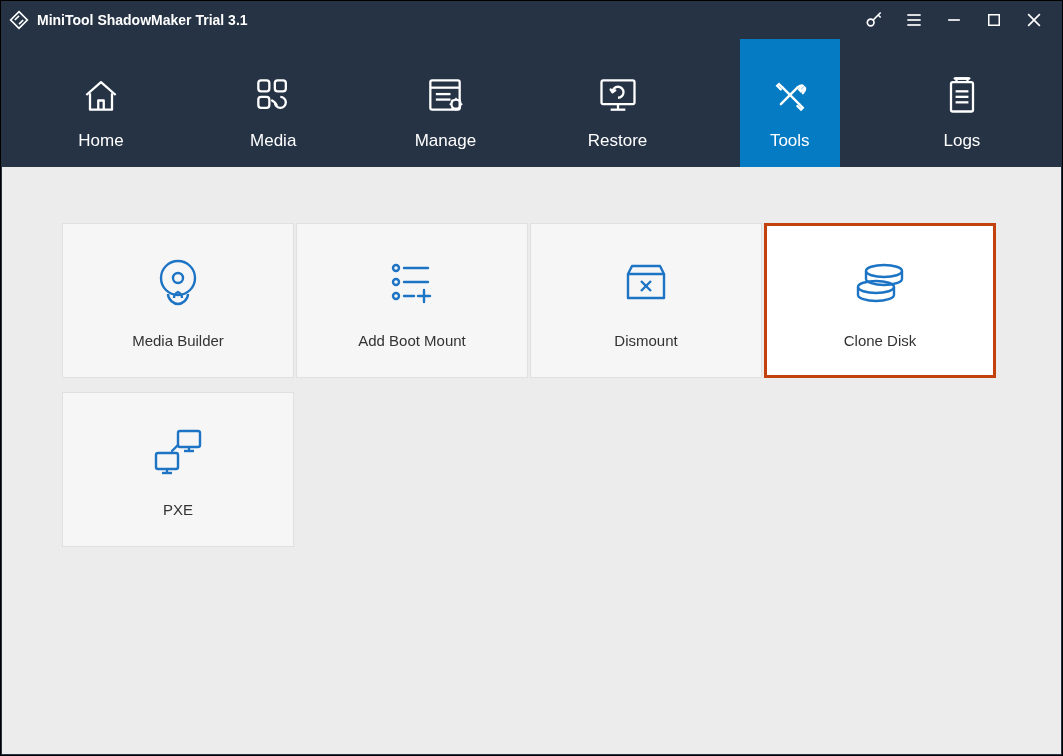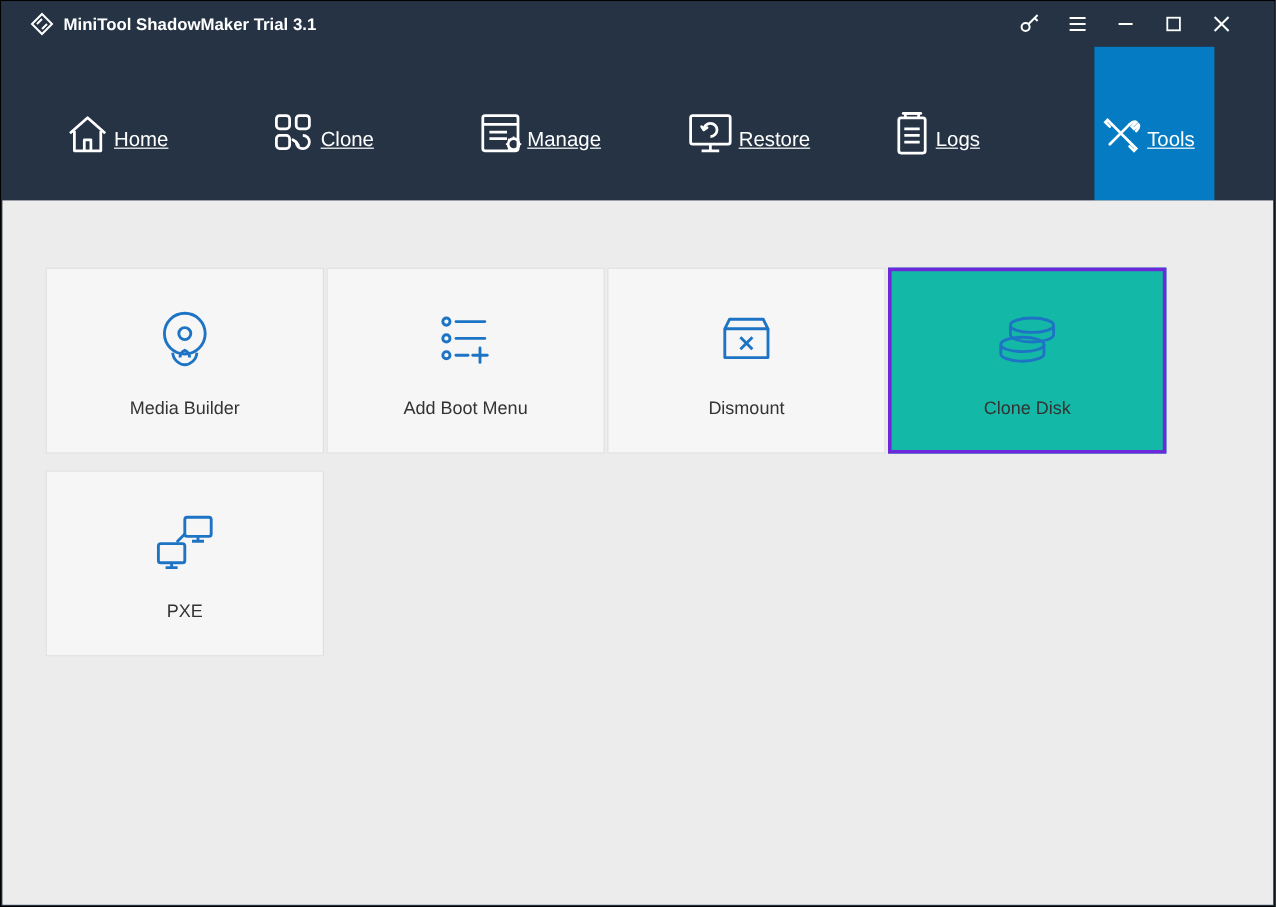--- a/index.html
+++ b/index.html
@@ -15,21 +15,21 @@
     height: 756px;
     background: #253345;
     border: 1px solid #000;
     position: relative;
   }
   .titlebar {
     height: 38px;
     background: #253345;
     display: flex;
     align-items: center;
-    padding: 0 24px;
+    padding: 0 8px;
     color: #fff;
   }
   .titlebar-left {
     display: flex;
     align-items: center;
     gap: 8px;
   }
   .app-logo {
     display:inline-flex;
     align-items:center;
@@ -57,26 +57,26 @@
   .navbar {
     height: 128px;
     background: #253345;
     display: flex;
     padding: 0 50px;
     justify-content: space-between;
   }
   .nav-item {
     width: 100px;
     display: flex;
-    flex-direction: row;
-    align-items: center;
+    flex-direction: column;
+    align-items: center;
+    justify-content: center;
     color: #fff;
     cursor: pointer;
     padding-top: 16px;
-    text-decoration: underline;
   }
   .nav-item.active {
     background: #047bc2;
   }
   .nav-icon {
     height: 48px;
     display:flex;
     align-items:center;
     justify-content:center;
   }
@@ -85,41 +85,41 @@
     font-size: 17px;
     color: #fff;
   }
   .content {
     position: absolute;
     top: 166px;
     left: 1px;
     right: 1px;
     bottom: 1px;
     background: #ececec;
-    padding: 56px 36px;
+    padding: 56px 60px;
   }
   .tiles {
     display: grid;
     grid-template-columns: repeat(4, 232px);
     grid-auto-rows: 155px;
     gap: 14px 2px;
     width: 940px;
   }
   .tile {
     background: #f6f6f6;
     border: 1px solid #e0e0e0;
     display: flex;
     flex-direction: column;
     align-items: center;
     justify-content: center;
     cursor: pointer;
   }
   .tile.highlight {
-    border: 3px solid #6d28d9;
-    background: #14b8a6;
+    border: 3px solid #c2410c;
+    background: #ffffff;
   }
   .tile-icon {
     height: 60px;
     display:flex;
     align-items:center;
     justify-content:center;
     color:#1e74c4;
   }
   .tile-label {
     margin-top: 20px;
@@ -192,21 +192,21 @@
     <div class="nav-item">
       <span class="nav-icon">
         <svg width="44" height="44" viewBox="0 0 48 48" fill="none" stroke="#fff" stroke-width="2.5">
           <rect x="8" y="8" width="12" height="12" rx="3"></rect>
             <rect x="26" y="8" width="12" height="12" rx="3"></rect>
           <rect x="8" y="26" width="12" height="12" rx="3"></rect>
           <path d="M32 26 A6 6 0 1 1 26 32"></path>
             <path d="M26 32 L23 30 M26 32 L28 35" stroke-linecap="round"></path>
         </svg>
       </span>
-      <span class="nav-label">Clone</span>
+      <span class="nav-label">Media</span>
     </div>
 
 
     <div class="nav-item">
       <span class="nav-icon">
         <svg width="44" height="44" viewBox="0 0 48 48" fill="none" stroke="#fff" stroke-width="2.5">
           <rect x="8" y="8" width="32" height="32" rx="2"></rect>
           <line x1="8" y1="16" x2="40" y2="16"></line>
             <line x1="14" y1="23" x2="30" y2="23"></line>
             <line x1="14" y1="29" x2="30" y2="29"></line>
@@ -223,45 +223,45 @@
           <rect x="8" y="8" width="36" height="26" rx="2"></rect>
             <line x1="18" y1="40" x2="34" y2="40"></line>
             <line x1="26" y1="34" x2="26" y2="40"></line>
           <path d="M20 21 A6 6 0 1 1 26 27"></path>
             <path d="M20 21 L18 18 M20 21 L23 19" stroke-linecap="round"></path>
         </svg>
       </span>
       <span class="nav-label">Restore</span>
     </div>
 
+    <div class="nav-item active">
+      <span class="nav-icon">
+        <svg width="44" height="44" viewBox="0 0 48 48" fill="none" stroke="#fff" stroke-width="2.5" stroke-linecap="round">
+          <path d="M14 34 L32 16"></path>
+            <path d="M32 16 C36 12 38 14 38 14 L34 18 L36 20 L40 16 C40 16 42 18 38 22"></path>
+          <path d="M34 34 L16 16"></path>
+            <path d="M16 16 L12 12 L10 14 L14 18"></path>
+          <path d="M34 34 L38 38 L36 40 L32 36"></path>
+        </svg>
+      </span>
+      <span class="nav-label">Tools</span>
+    </div>
+
     <div class="nav-item">
       <span class="nav-icon">
         <svg width="40" height="44" viewBox="0 0 40 48" fill="none" stroke="#fff" stroke-width="2.5">
           <rect x="8" y="10" width="24" height="32" rx="2"></rect>
           <path d="M14 10 V6 H26 V10"></path>
             <path d="M12 6 H28" stroke-linecap="round"></path>
           <line x1="13" y1="20" x2="27" y2="20"></line>
             <line x1="13" y1="26" x2="27" y2="26"></line>
             <line x1="13" y1="32" x2="27" y2="32"></line>
         </svg>
       </span>
       <span class="nav-label">Logs</span>
-    </div>
-
-    <div class="nav-item active">
-      <span class="nav-icon">
-        <svg width="44" height="44" viewBox="0 0 48 48" fill="none" stroke="#fff" stroke-width="2.5" stroke-linecap="round">
-          <path d="M14 34 L32 16"></path>
-            <path d="M32 16 C36 12 38 14 38 14 L34 18 L36 20 L40 16 C40 16 42 18 38 22"></path>
-          <path d="M34 34 L16 16"></path>
-            <path d="M16 16 L12 12 L10 14 L14 18"></path>
-          <path d="M34 34 L38 38 L36 40 L32 36"></path>
-        </svg>
-      </span>
-      <span class="nav-label">Tools</span>
     </div>
 
   </div>
 
   <div class="content">
     <div class="tiles">
 
       <div class="tile">
         <span class="tile-icon">
           <svg width="56" height="56" viewBox="0 0 56 56" fill="none" stroke="#1e74c4" stroke-width="2.4">
@@ -280,21 +280,21 @@
             <circle cx="12" cy="10" r="3"></circle>
               <line x1="20" y1="10" x2="44" y2="10"></line>
             <circle cx="12" cy="24" r="3"></circle>
               <line x1="20" y1="24" x2="44" y2="24"></line>
             <circle cx="12" cy="38" r="3"></circle>
               <line x1="20" y1="38" x2="30" y2="38"></line>
             <line x1="40" y1="32" x2="40" y2="44"></line>
               <line x1="34" y1="38" x2="46" y2="38"></line>
           </svg>
         </span>
-        <span class="tile-label">Add Boot Menu</span>
+        <span class="tile-label">Add Boot Mount</span>
       </div>
 
 
       <div class="tile">
         <span class="tile-icon">
           <svg width="52" height="48" viewBox="0 0 52 48" fill="none" stroke="#1e74c4" stroke-width="2.4" stroke-linejoin="round">
             <path d="M8 16 V40 H44 V16"></path>
               <path d="M8 16 L12 8 H40 L44 16 Z"></path>
             <line x1="21" y1="23" x2="31" y2="33"></line>
               <line x1="31" y1="23" x2="21" y2="33"></line>

